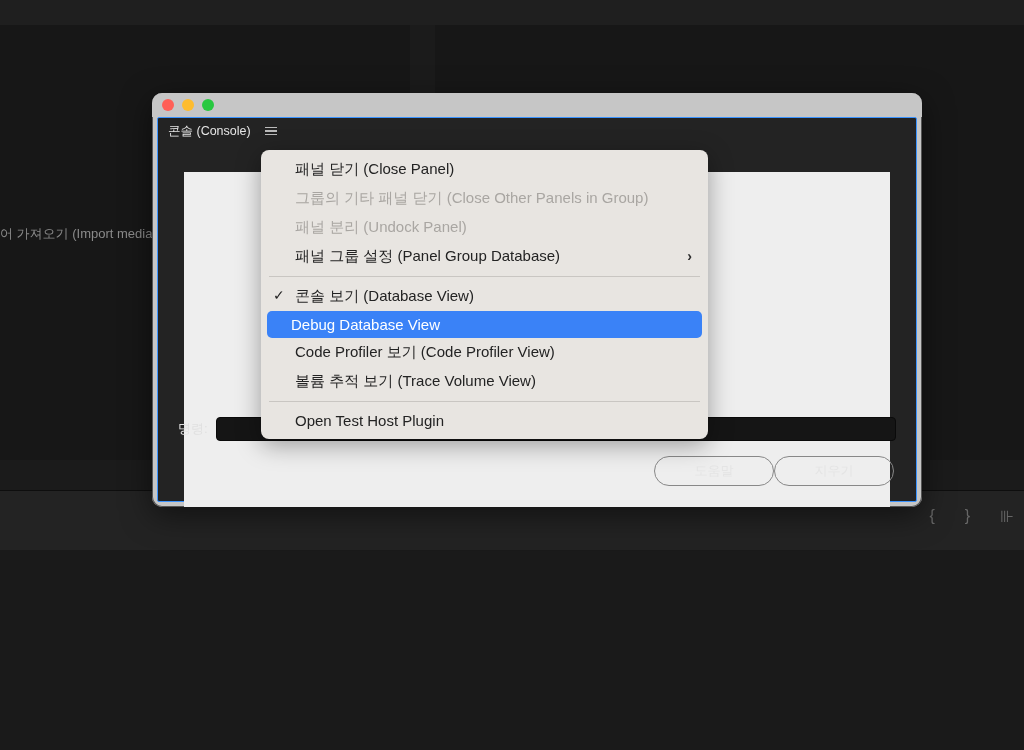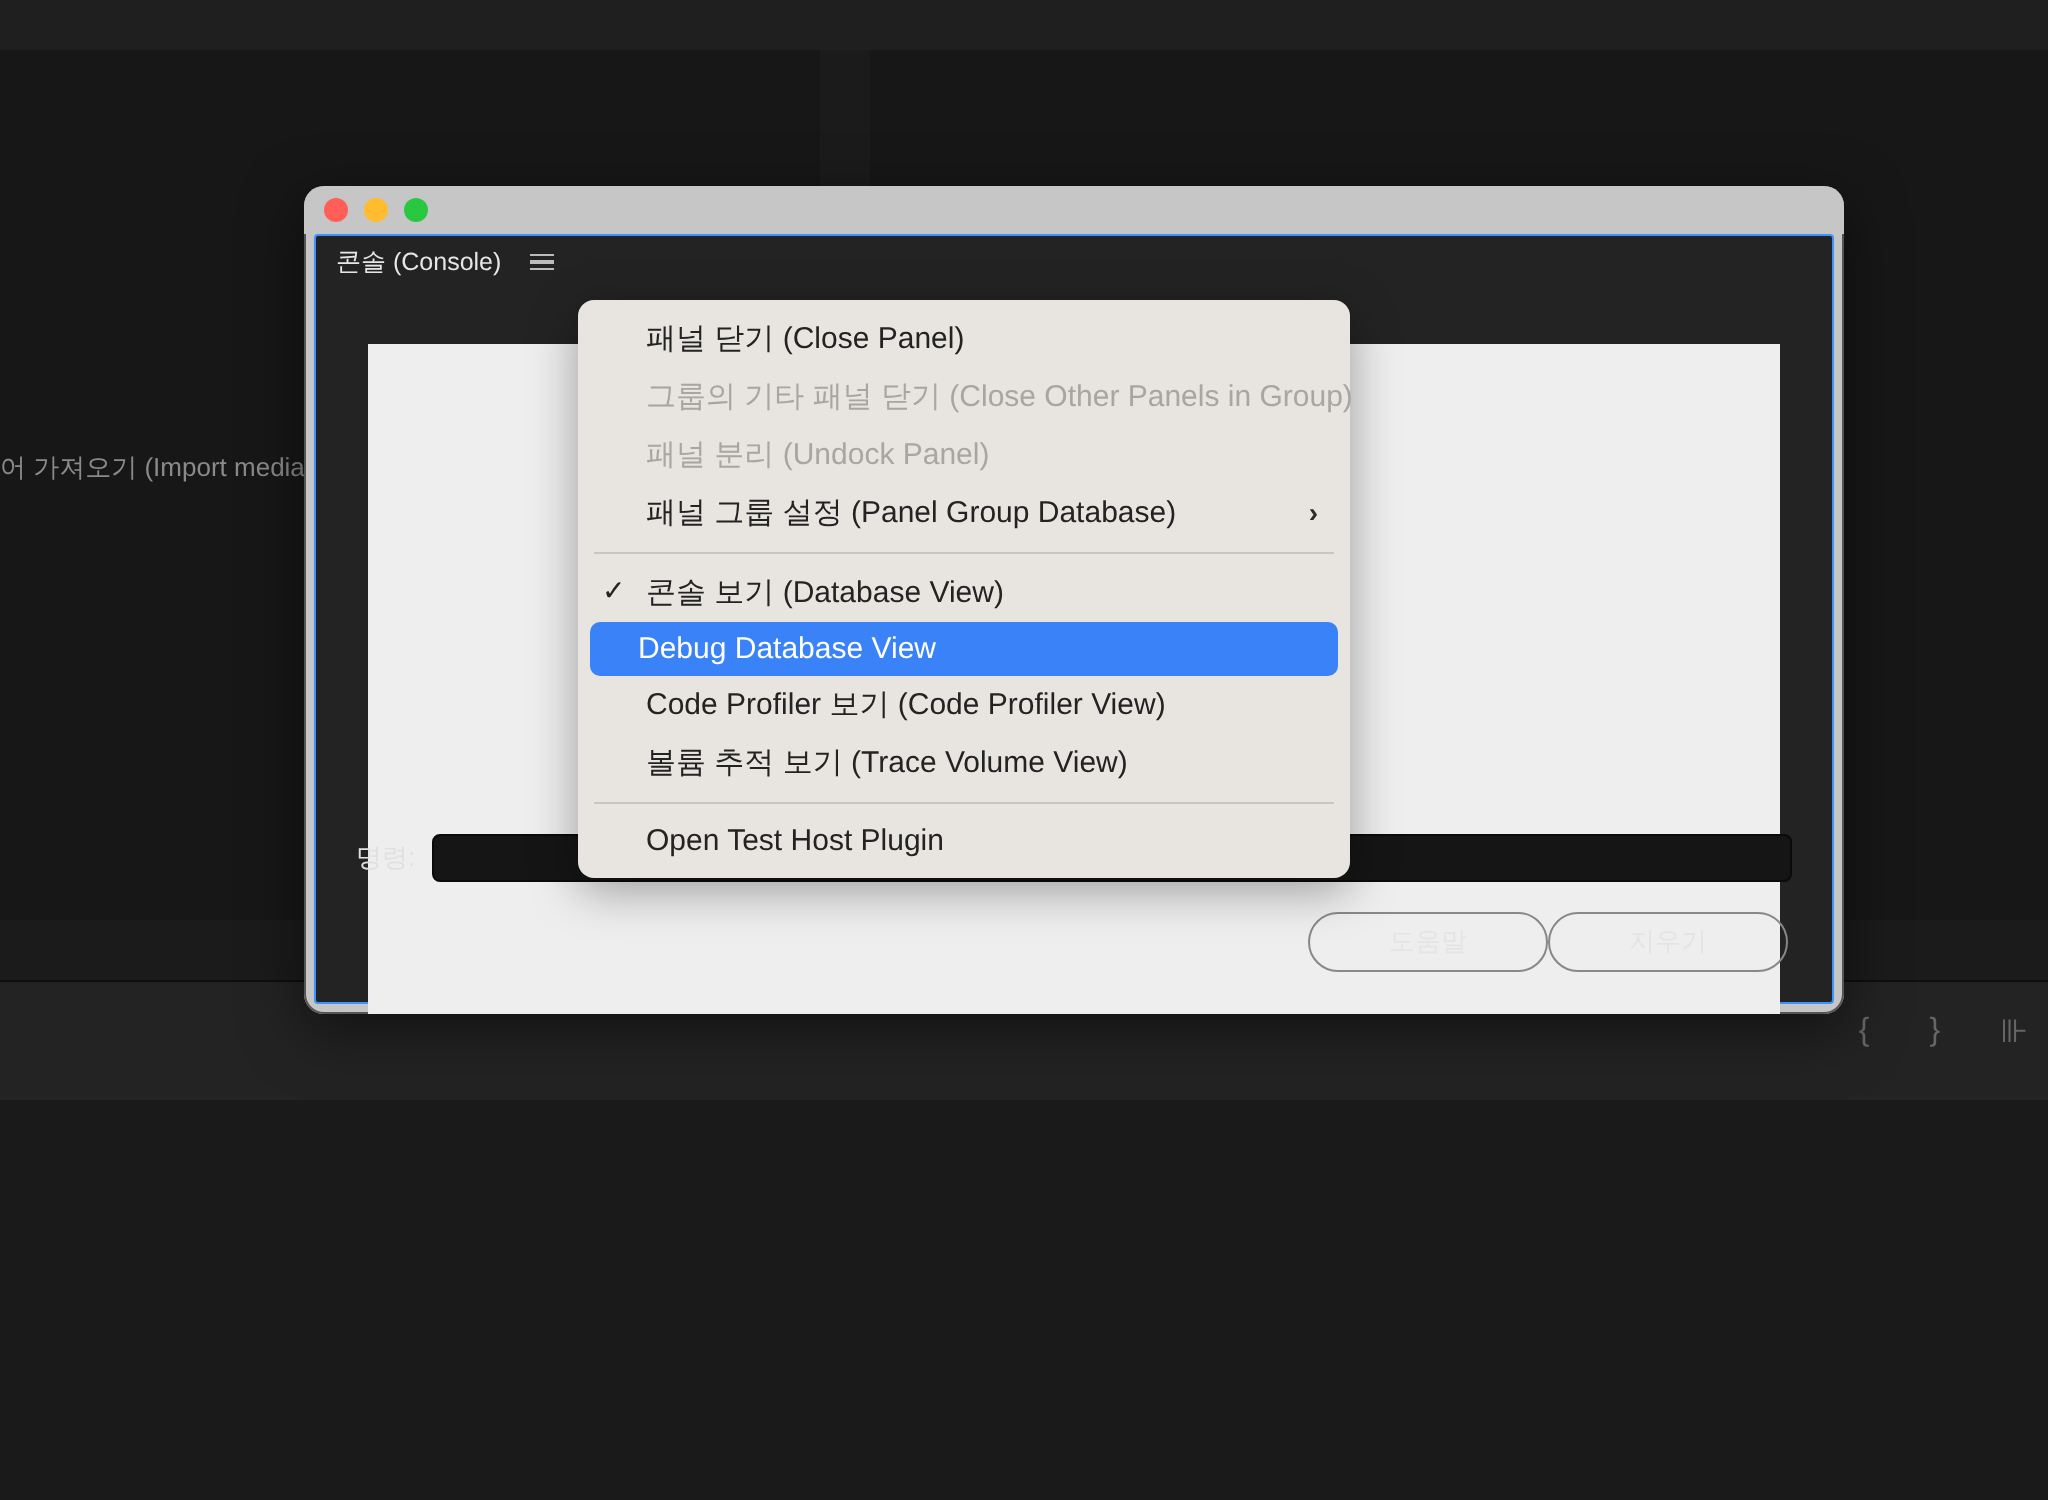--- a/index.html
+++ b/index.html
@@ -152,28 +152,27 @@
     font-size: 13px;
     text-align: center;
     cursor: pointer;
   }
 
   
   .context-menu {
     position: absolute;
     top: 150px;
     left: 261px;
-    width: 386px;
+    width: 447px;
     background: #e8e5e1;
     border-radius: 8px;
     box-shadow: 0 6px 24px rgba(0,0,0,0.35);
     padding: 5px 0;
     color: #232323;
     font-size: 15px;
-    margin-left: 28px;
   }
   .menu-item {
     padding: 5px 18px 5px 34px;
     position: relative;
     white-space: nowrap;
     cursor: default;
   }
   .menu-item.disabled {
     color: #a9a6a2;
   }

